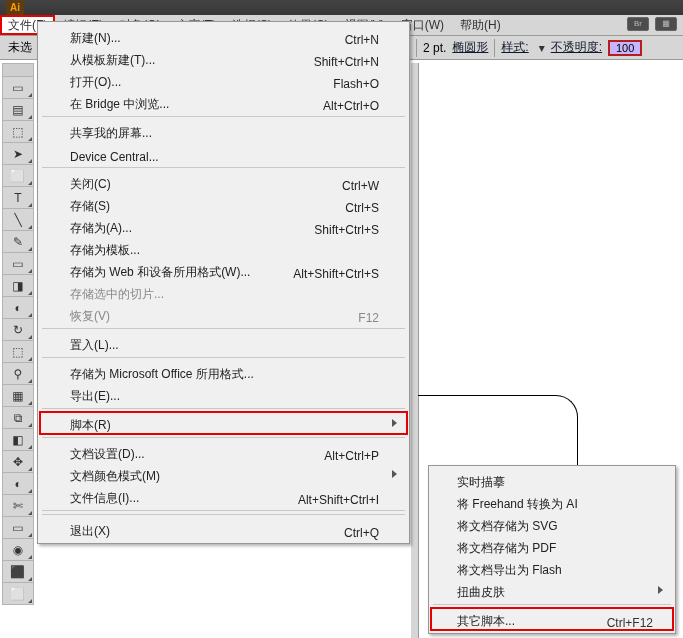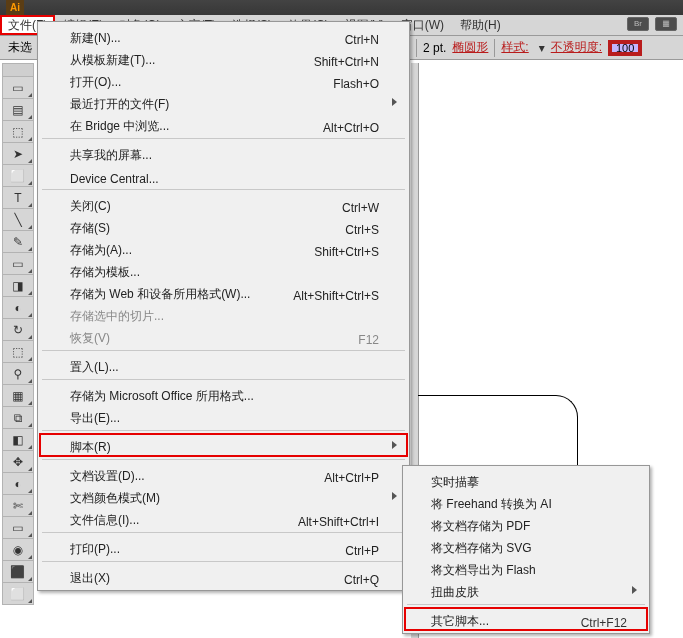--- a/index.html
+++ b/index.html
@@ -7,36 +7,36 @@
   .app-bar { height: 15px; background: linear-gradient(#434343,#373737); display: flex; align-items: center; padding: 0 6px; gap: 8px; }
   .app-logo { width: 18px; height: 18px; background: #5b3d14; color: #ff9a00; font-weight: bold; font-size: 10px; display: flex; align-items: center; justify-content: center; border-radius: 2px; }
   .app-bar-right { margin-left: auto; display: flex; gap: 6px; }
   .app-bar-btn { width: 22px; height: 14px; background: #4d4d4d; border: 1px solid #666; border-radius: 2px; color: #bbb; font-size: 8px; display: flex; align-items: center; justify-content: center; margin-top: 32px; }
   .menubar { height: 21px; background: #d6d6d6; border-bottom: 1px solid #9a9a9a; display: flex; align-items: stretch; }
   .menubar-item { padding: 0 8px; display: flex; align-items: center; color: #333; cursor: default; }
   .menubar-item.hi { background: #fff; border: 2px solid #e60000; padding: 0 6px; }
   .toolbar { height: 24px; background: #d6d6d6; border-bottom: 1px solid #9a9a9a; display: flex; align-items: center; padding: 0 8px; gap: 6px; overflow: hidden; }
   .toolbar .gap { flex: 0 0 372px; }
   .sep { width: 1px; height: 18px; background: #999; }
-  .toolbar input { width: 34px; height: 16px; font-size: 11px; border: 4px solid #b91c1c; background: #c4b5fd; text-align: center; }
-  .link { color: #b91c1c; text-decoration: underline; }
+  .toolbar input { width: 34px; height: 16px; font-size: 11px; border: 2px solid #b91c1c; background: #c4b5fd; text-align: center; }
+  .link { color: #0f172a; text-decoration: underline; }
   .shield { margin-left: 4px; color: #333; }
   .left-tools { position: absolute; left: 2px; top: 63px; width: 32px; display: flex; flex-direction: column; gap: 0; }
   .tool { width: 32px; height: 22px; background: #d6d6d6; border: 1px solid #b3b3b3; border-top: none; display: flex; align-items: center; justify-content: center; color: #333; position: relative; }
   .tool:first-child { border-top: 1px solid #b3b3b3; height: 14px; background: #cfcfcf; }
   .tool .tri { position: absolute; right: 1px; bottom: 1px; width: 0; height: 0; border-right: 4px solid #555; border-top: 4px solid transparent; }
   .dropdown { position: absolute; left: 37px; top: 21px; width: 373px; background: #f0f0f0; border: 1px solid #979797; box-shadow: 2px 2px 3px rgba(0,0,0,.3); padding: 3px 2px; }
   .mi { height: 22px; display: flex; align-items: flex-end; padding: 0 28px 0 30px; color: #222; position: relative; }
   .mi.disabled { color: #888; }
   .mi .shortcut { margin-left: auto; color: #222; }
   .mi.disabled .shortcut { color: #888; }
   .mi .sub { position: absolute; right: 10px; top: 50%; transform: translateY(-50%); width: 0; height: 0; border-left: 5px solid #555; border-top: 4px solid transparent; border-bottom: 4px solid transparent; }
   .msep { height: 1px; background: #c8c8c8; margin: 3px 2px; }
   .mi.hi { outline: 2px solid #e60000; outline-offset: -1px; }
-  .submenu { position: absolute; left: 402px; top: 465px; width: 248px; background: #f0f0f0; border: 1px solid #979797; box-shadow: 2px 2px 3px rgba(0,0,0,.3); padding: 3px 2px; }
+  .submenu { position: absolute; left: 428px; top: 465px; width: 248px; background: #f0f0f0; border: 1px solid #979797; box-shadow: 2px 2px 3px rgba(0,0,0,.3); padding: 3px 2px; }
   .submenu .mi { padding: 0 20px 0 26px; }
   .submenu .mi .shortcut { color: #333; }
   .midcol { position: absolute; left: 411px; top: 63px; width: 8px; bottom: 0; background: #d6d6d6; border-right: 1px solid #9a9a9a; }
   .canvas-shape { position: absolute; left: 418px; top: 395px; width: 160px; height: 80px; border-top: 1.5px solid #000; border-right: 1.5px solid #000; border-top-right-radius: 22px; }
 </style>
 </head>
 <body>
 
 <div class="app-bar">
   <div class="app-logo">Ai</div>
@@ -109,24 +109,20 @@
     </div>
     <div class="mi">
       <span>从模板新建(T)...</span>
       <span class="shortcut">Shift+Ctrl+N</span>
     </div>
     <div class="mi">
       <span>打开(O)...</span>
       <span class="shortcut">Flash+O</span>
     </div>
     <div class="mi">
-      <span>最近打开的文件(F)</span>
-      <div class="sub"></div>
-    </div>
-    <div class="mi">
       <span>在 Bridge 中浏览...</span>
       <span class="shortcut">Alt+Ctrl+O</span>
     </div>
     <div class="msep"></div>
     <div class="mi">
       <span>共享我的屏幕...</span>
     </div>
     <div class="mi">
       <span>Device Central...</span>
     </div>
@@ -180,42 +176,38 @@
     </div>
     <div class="mi">
       <span>文档颜色模式(M)</span>
       <div class="sub"></div>
     </div>
     <div class="mi">
       <span>文件信息(I)...</span>
       <span class="shortcut">Alt+Shift+Ctrl+I</span>
     </div>
     <div class="msep"></div>
-    <div class="mi">
-      <span>打印(P)...</span>
-      <span class="shortcut">Ctrl+P</span>
-    </div>
     <div class="msep"></div>
     <div class="mi">
       <span>退出(X)</span>
       <span class="shortcut">Ctrl+Q</span>
     </div>
   </div>
 <div class="submenu" id="scriptmenu">
     <div class="mi">
       <span>实时描摹</span>
     </div>
     <div class="mi">
       <span>将 Freehand 转换为 AI</span>
     </div>
     <div class="mi">
+      <span>将文档存储为 SVG</span>
+    </div>
+    <div class="mi">
       <span>将文档存储为 PDF</span>
-    </div>
-    <div class="mi">
-      <span>将文档存储为 SVG</span>
     </div>
     <div class="mi">
       <span>将文档导出为 Flash</span>
     </div>
     <div class="mi">
       <span>扭曲皮肤</span>
       <div class="sub"></div>
     </div>
     <div class="msep"></div>
     <div class="mi hi">

